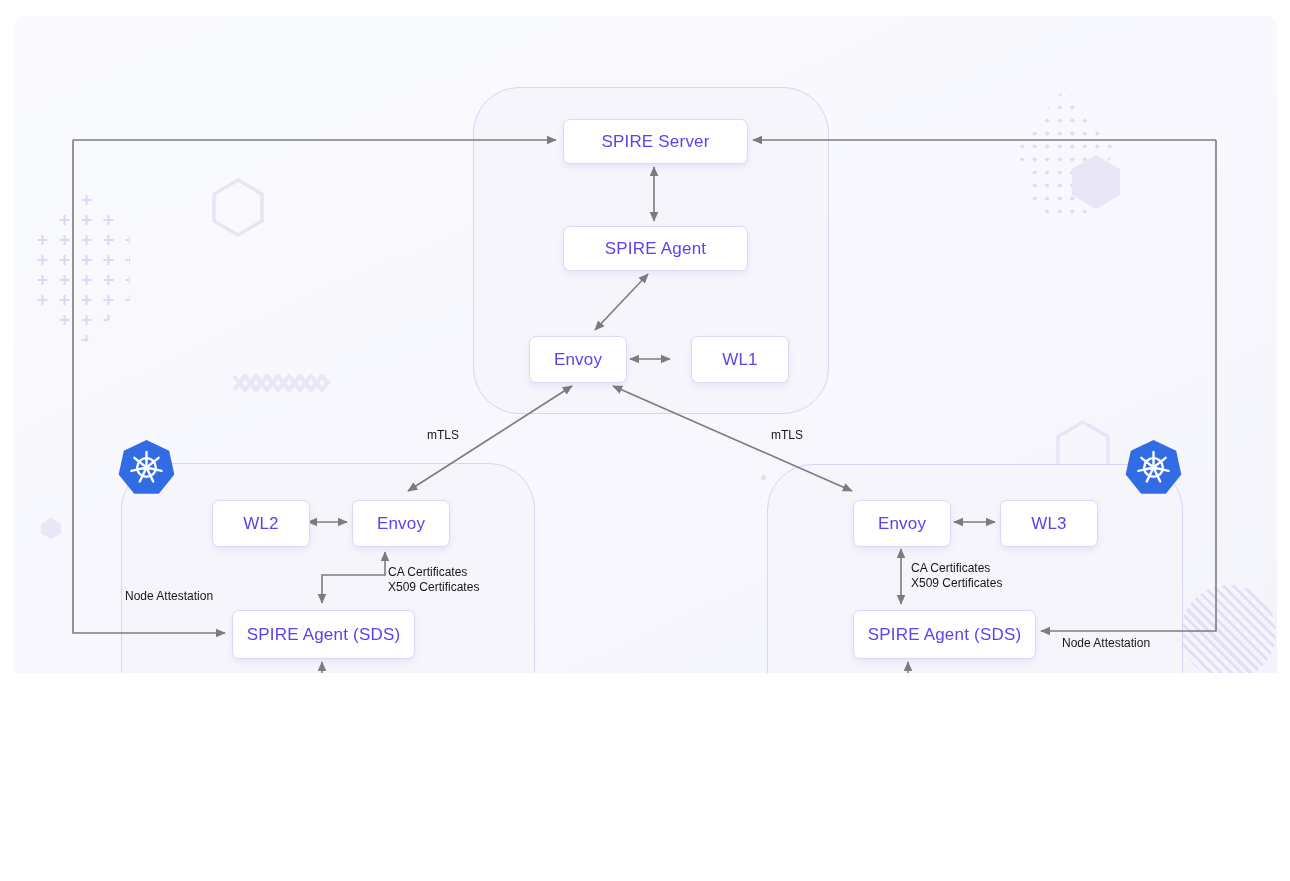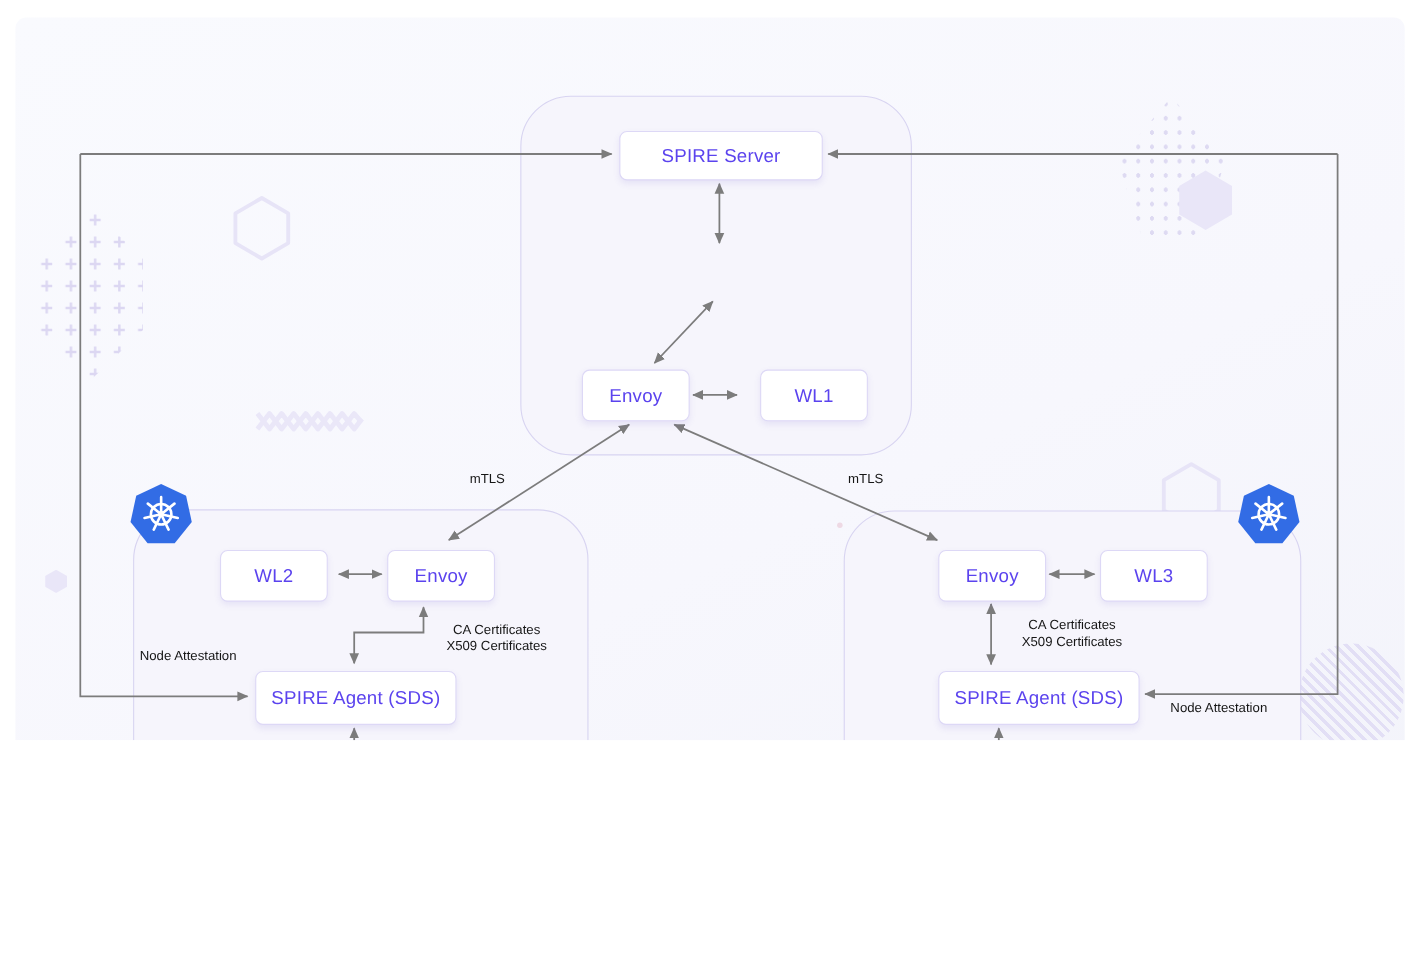--- a/index.html
+++ b/index.html
@@ -7,21 +7,21 @@
          font-family:"Liberation Sans","DejaVu Sans",sans-serif;}
   #canvas{position:absolute;left:14px;top:16px;width:1263px;height:851px;border-radius:10px;
           background:linear-gradient(155deg,#f9fafe 0%,#f7f7fd 55%,#f2f3fa 100%);}
   .cluster{position:absolute;border:1.4px solid var(--cluster-border,#d8d4f1);border-radius:46px;
            background:var(--cluster-bg,#f6f5fc);z-index:2;}
   .node{position:absolute;display:flex;align-items:center;justify-content:center;
         background:#ffffff;border:1.3px solid var(--node-border,#ddd8f6);border-radius:7px;
         color:var(--node-text,#5b43ee);font-size:17px;font-weight:500;letter-spacing:.2px;
         box-shadow:0 3px 6px rgba(100,80,200,.10);z-index:5;white-space:nowrap;}
   .lbl{position:absolute;color:#161616;font-size:12px;line-height:1.28;z-index:5;}
-  .lbl.center{text-align:center;}
+  .lbl.center{text-align:left;}
   #arrows{position:absolute;left:0;top:0;width:1290px;height:881px;z-index:3;pointer-events:none;}
   .deco{position:absolute;z-index:1;pointer-events:none;}
   .k8s{position:absolute;z-index:6;}
   .dots-diamond{width:98px;height:126px;
       background-image:radial-gradient(circle,#d9d5f0 1.9px,rgba(217,213,240,0) 2.1px);
       background-size:12.5px 13px;
       clip-path:polygon(50% 0,100% 46%,78% 100%,22% 100%,0 46%);opacity:.85;}
   .striped-circle{width:95px;height:95px;border-radius:50%;
       background:repeating-linear-gradient(45deg,rgba(0,0,0,0) 0 4px,#dfdbf4 4px 7px);opacity:.85;}
   .hex-small{width:20px;height:21px;background:#e9e6f8;
@@ -126,24 +126,25 @@
   <svg class="k8s" style="left:1124px;top:439px" width="59" height="59" viewBox="0 0 57 57">
     <polygon points="28.5,1 50.4,11.3 55.4,34.4 40.4,53 16.6,53 1.6,34.4 6.6,11.3" fill="#326ce5"></polygon>
     <g stroke="#ffffff" stroke-width="2.3" stroke-linecap="round" fill="none">
       <path d="M28.5 27.5 L28.5 12.5 M28.5 27.5 L40.2 18.2 M28.5 27.5 L43.1 30.8 M28.5 27.5 L35 41 M28.5 27.5 L22 41 M28.5 27.5 L13.9 30.8 M28.5 27.5 L16.8 18.2"></path>
       <circle cx="28.5" cy="27.5" r="9"></circle>
     </g>
     <circle cx="28.5" cy="27.5" r="2.4" fill="#ffffff"></circle>
   </svg>
 
   <div class="node" style="left:563px;top:119px;width:183px;height:43px">SPIRE Server</div>
+  <div class="node" style="left:563px;top:226px;width:183px;height:43px">SPIRE Agent</div>
   <div class="node" style="left:529px;top:336px;width:96px;height:45px">Envoy</div>
   <div class="node" style="left:691px;top:336px;width:96px;height:45px">WL1</div>
 
-  <div class="node" style="left:200px;top:500px;width:96px;height:45px">WL2</div>
+  <div class="node" style="left:212px;top:500px;width:96px;height:45px">WL2</div>
   <div class="node" style="left:352px;top:500px;width:96px;height:45px">Envoy</div>
   <div class="node" style="left:232px;top:610px;width:181px;height:47px">SPIRE Agent (SDS)</div>
   <div class="node" style="left:268px;top:717px;width:109px;height:47px">TPM</div>
 
   <div class="node" style="left:853px;top:500px;width:96px;height:45px">Envoy</div>
   <div class="node" style="left:1000px;top:500px;width:96px;height:45px">WL3</div>
   <div class="node" style="left:853px;top:610px;width:181px;height:47px">SPIRE Agent (SDS)</div>
   <div class="node" style="left:854px;top:717px;width:109px;height:47px">TPM</div>
 
   <div class="lbl" style="left:427px;top:428px">mTLS</div>

